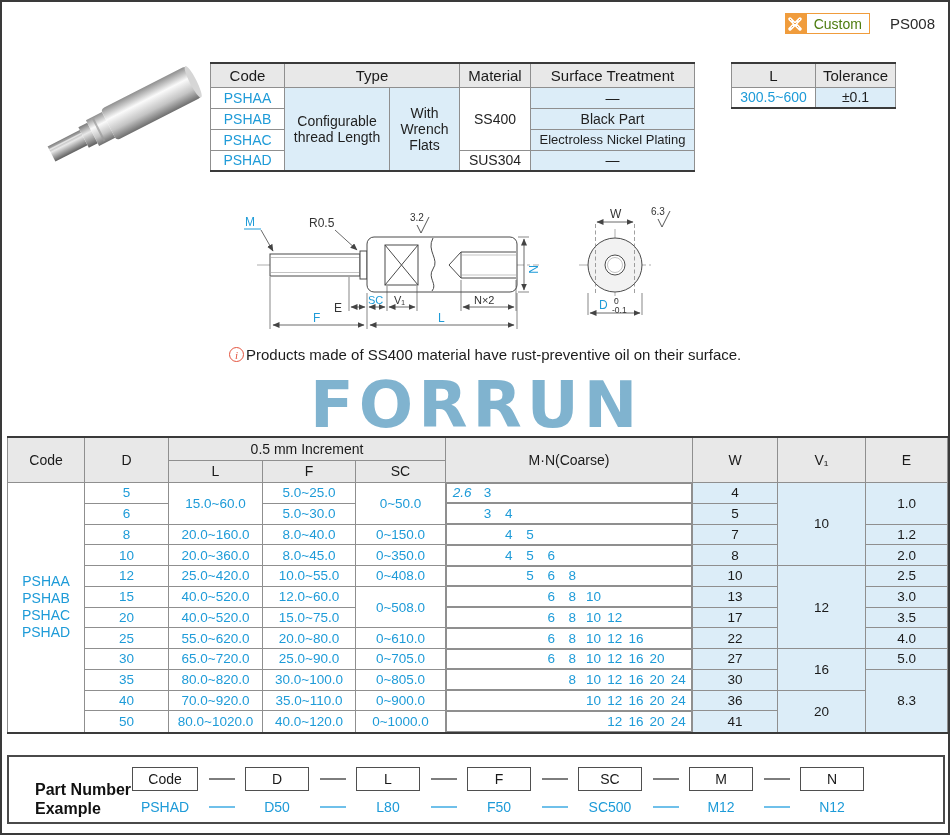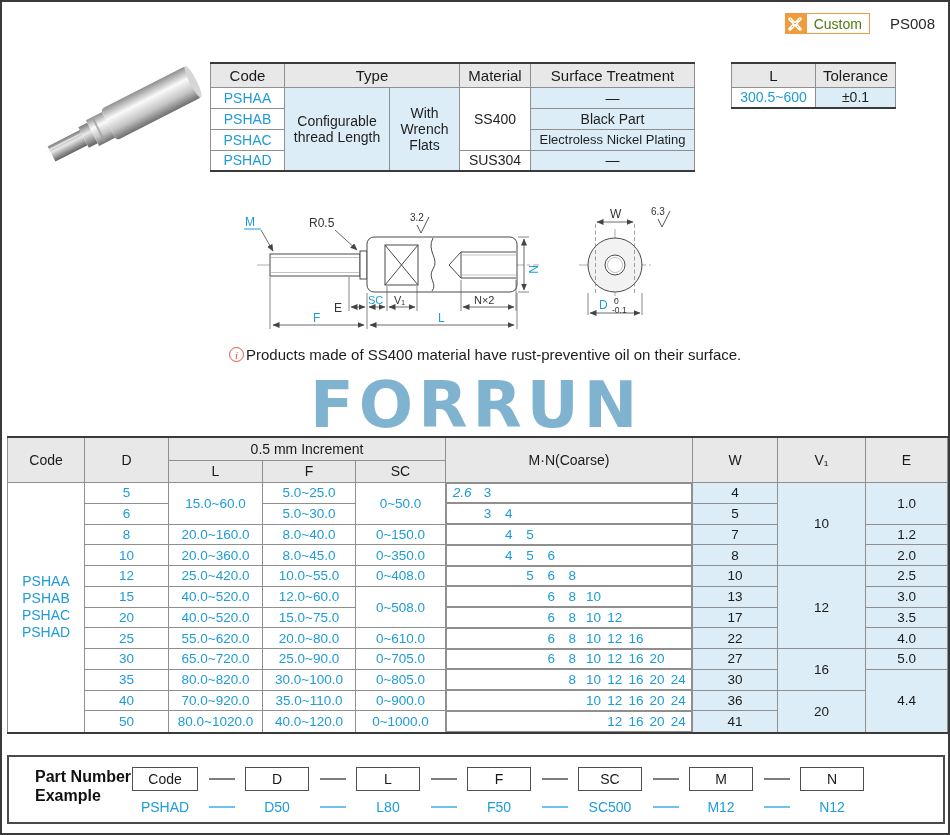--- a/index.html
+++ b/index.html
@@ -28,21 +28,21 @@
 .wm{top:366px;left:308px;font-size:64px;font-weight:bold;letter-spacing:5px;color:#0369a1;opacity:.5;z-index:4;pointer-events:none;font-family:"DejaVu Sans",sans-serif}
 
 .main{left:5px;top:434px;width:940px}
 .main th{background:#e8e8e8;font-weight:normal;font-size:14px;border:1px solid #8f8f8f;color:#1a1a1a}
 .main td{border:1px solid #8f8f8f;text-align:center;vertical-align:middle;font-size:13.5px;height:20.75px;padding:0;white-space:nowrap}
 .main .shade{background:#dcedf8;color:#1a1a1a}
 .main .codecell div{line-height:17px;font-size:14px}
 .mn-cell{display:grid;grid-template-columns:30px repeat(10,21.2px);align-items:center;justify-items:center;color:#1e9bd8;padding-left:2px}
 
 .pnbox{left:5px;top:753px;width:938px;height:69px;border:2px solid #4a4a4a;background:#fff;display:flex;align-items:flex-start;padding:10px 0 0 26px}
-.pnlabel{width:97px;font-size:16px;font-weight:bold;line-height:19px;color:#111;margin-top:0}
+.pnlabel{width:97px;font-size:16px;font-weight:bold;line-height:19px;color:#111;margin-top:13px}
 .field{display:flex;flex-direction:column;align-items:center;width:64px}
 .fbox{width:100%;height:24px;border:1.5px solid #4f4f4f;display:flex;align-items:center;justify-content:center;font-size:14px;color:#1a1a1a;background:#fff}
 .fval{margin-top:8px;font-size:14px;color:#1e9bd8}
 .dashcol{display:flex;flex-direction:column;align-items:center;width:47px}
 .dash-gray{width:26px;border-top:2px solid #7d7d7d;margin-top:11px}
 .dash-blue{width:26px;border-top:2px solid #6fc0ea;margin-top:26px}
 
 .dwg text{font-family:"Liberation Sans",sans-serif}
 .dt{font-size:12px;fill:#333}
 .db{font-size:12px;fill:#1e9bd8}
@@ -406,21 +406,21 @@
         <td class="blue">0~805.0</td>
         <td class="mn-cell">
             <span style="grid-column: 6;">8</span>
             <span style="grid-column: 7;">10</span>
             <span style="grid-column: 8;">12</span>
             <span style="grid-column: 9;">16</span>
             <span style="grid-column: 10;">20</span>
             <span style="grid-column: 11;">24</span>
           </td>
         <td class="shade">30</td>
-        <td class="shade" rowspan="3">4.4</td>
+        <td class="shade" rowspan="3">8.3</td>
       </tr>
       <tr>
         <td class="blue">40</td>
         <td class="blue">70.0~920.0</td>
         <td class="blue">35.0~110.0</td>
         <td class="blue">0~900.0</td>
         <td class="mn-cell">
             <span style="grid-column: 7;">10</span>
             <span style="grid-column: 8;">12</span>
             <span style="grid-column: 9;">16</span>

